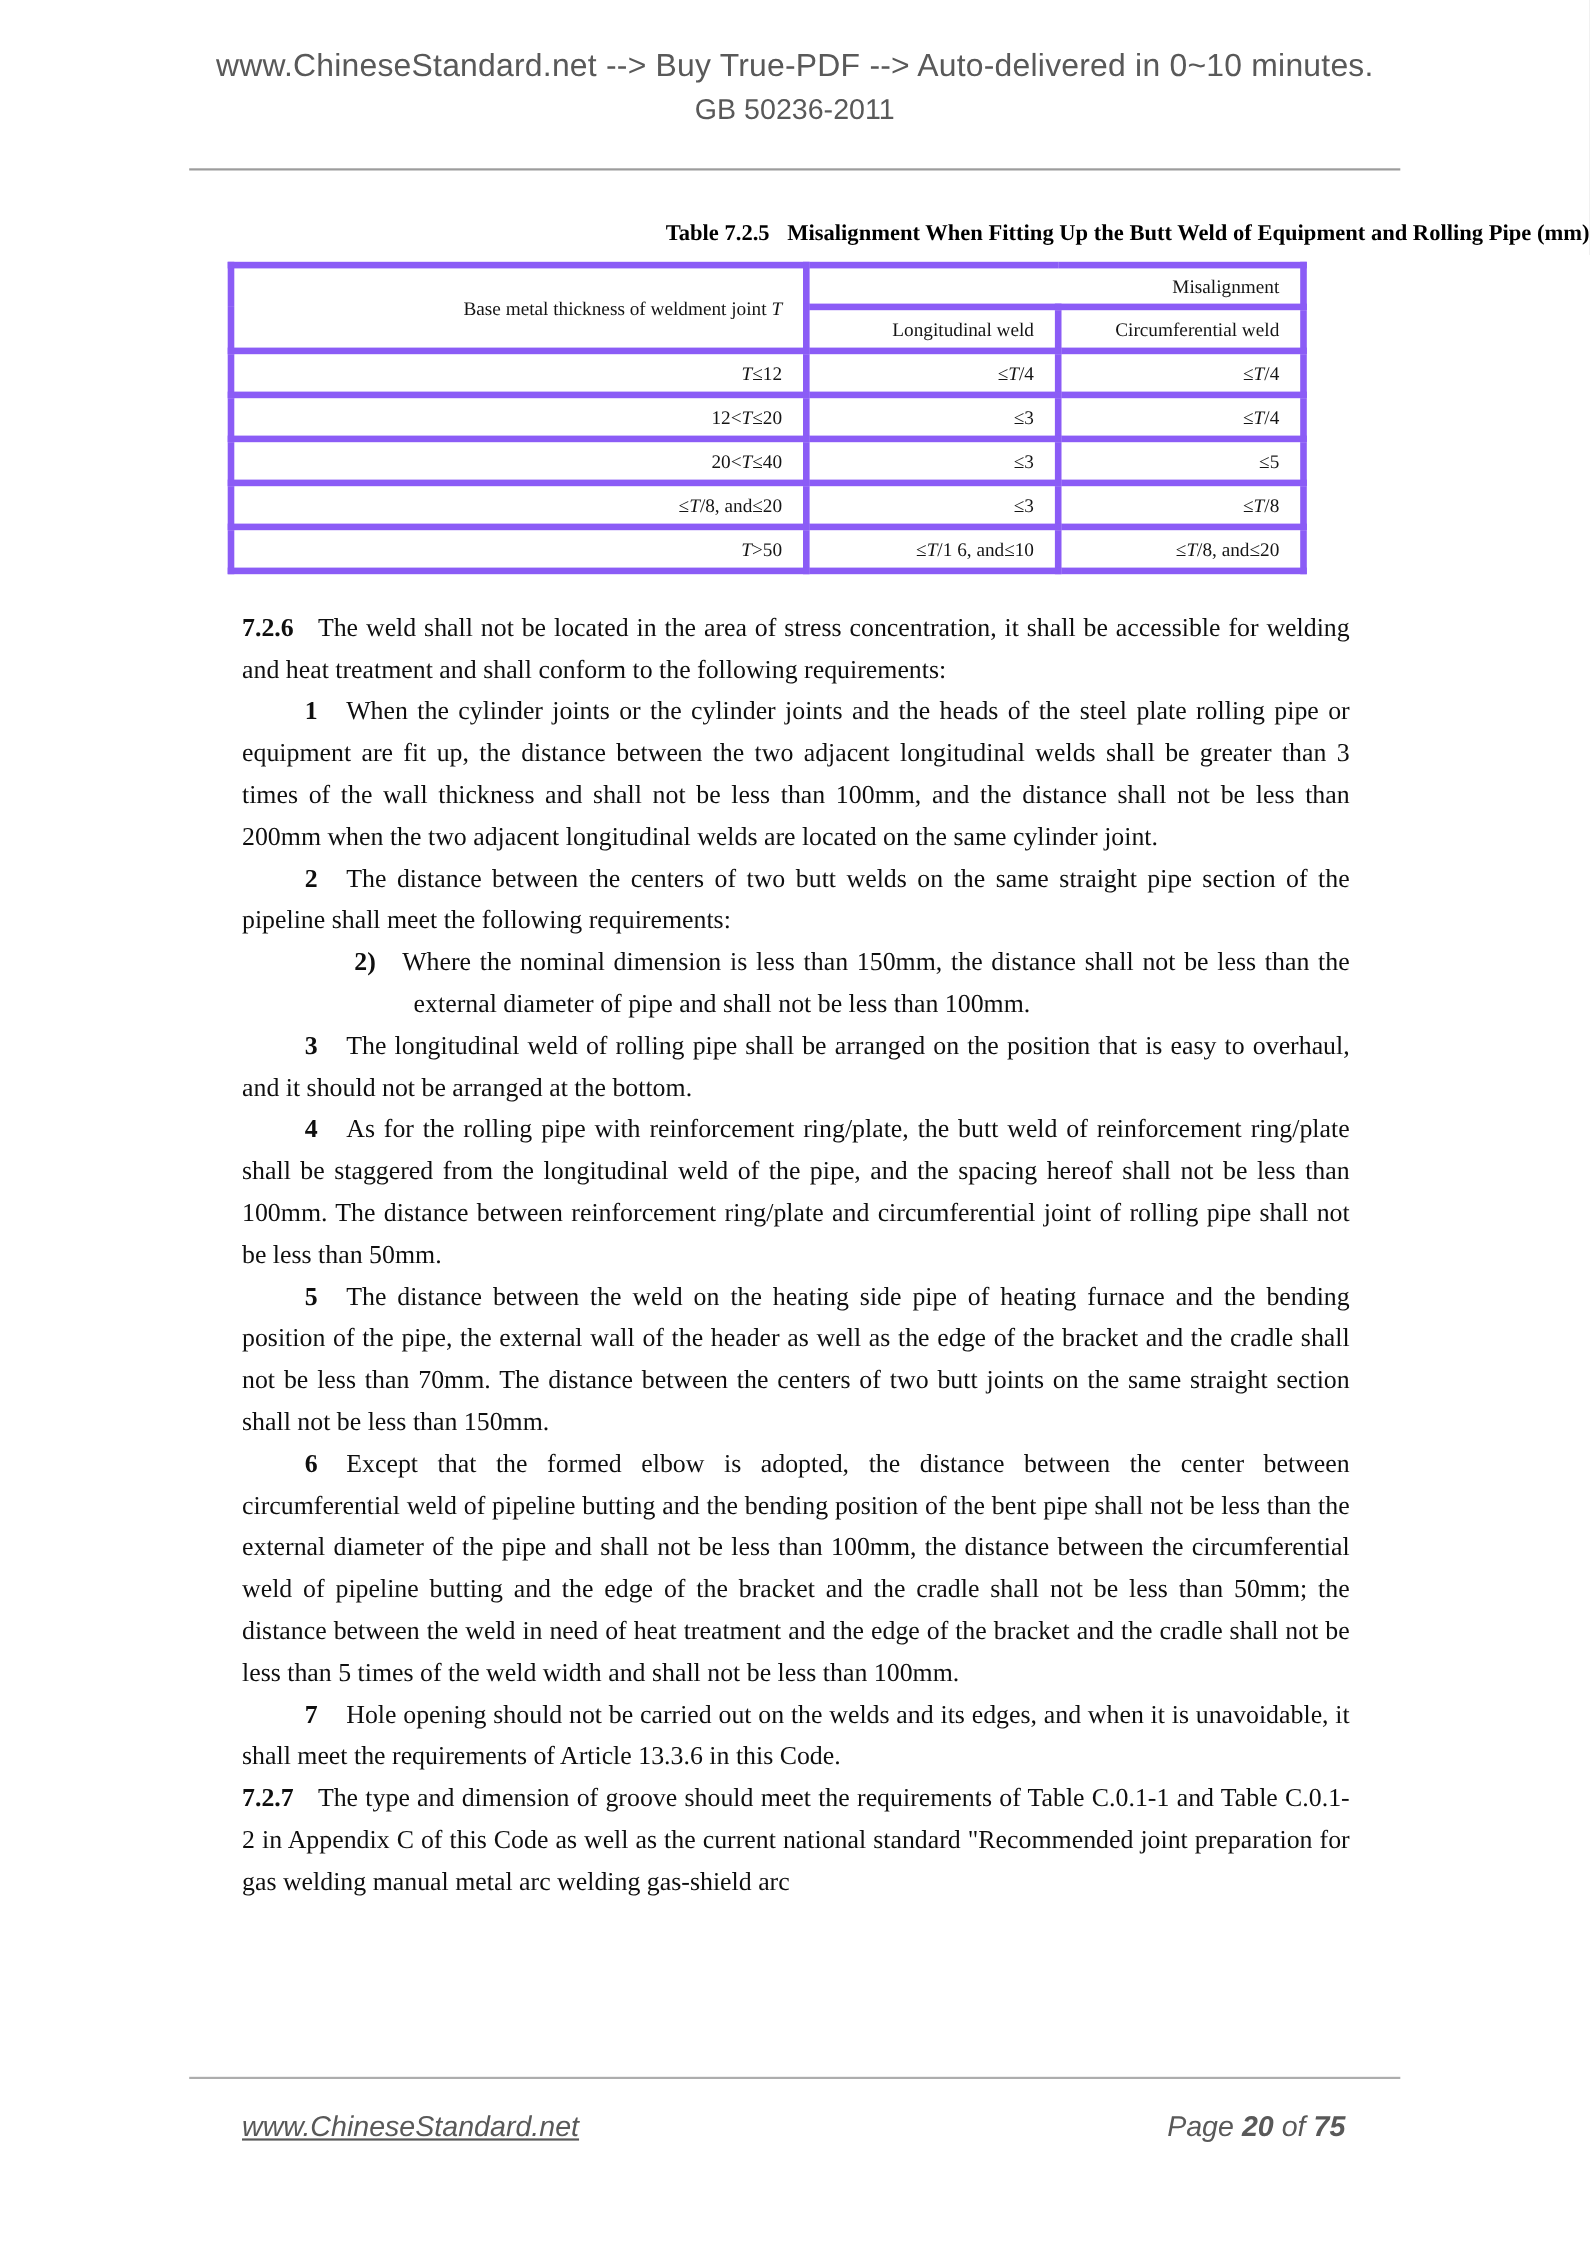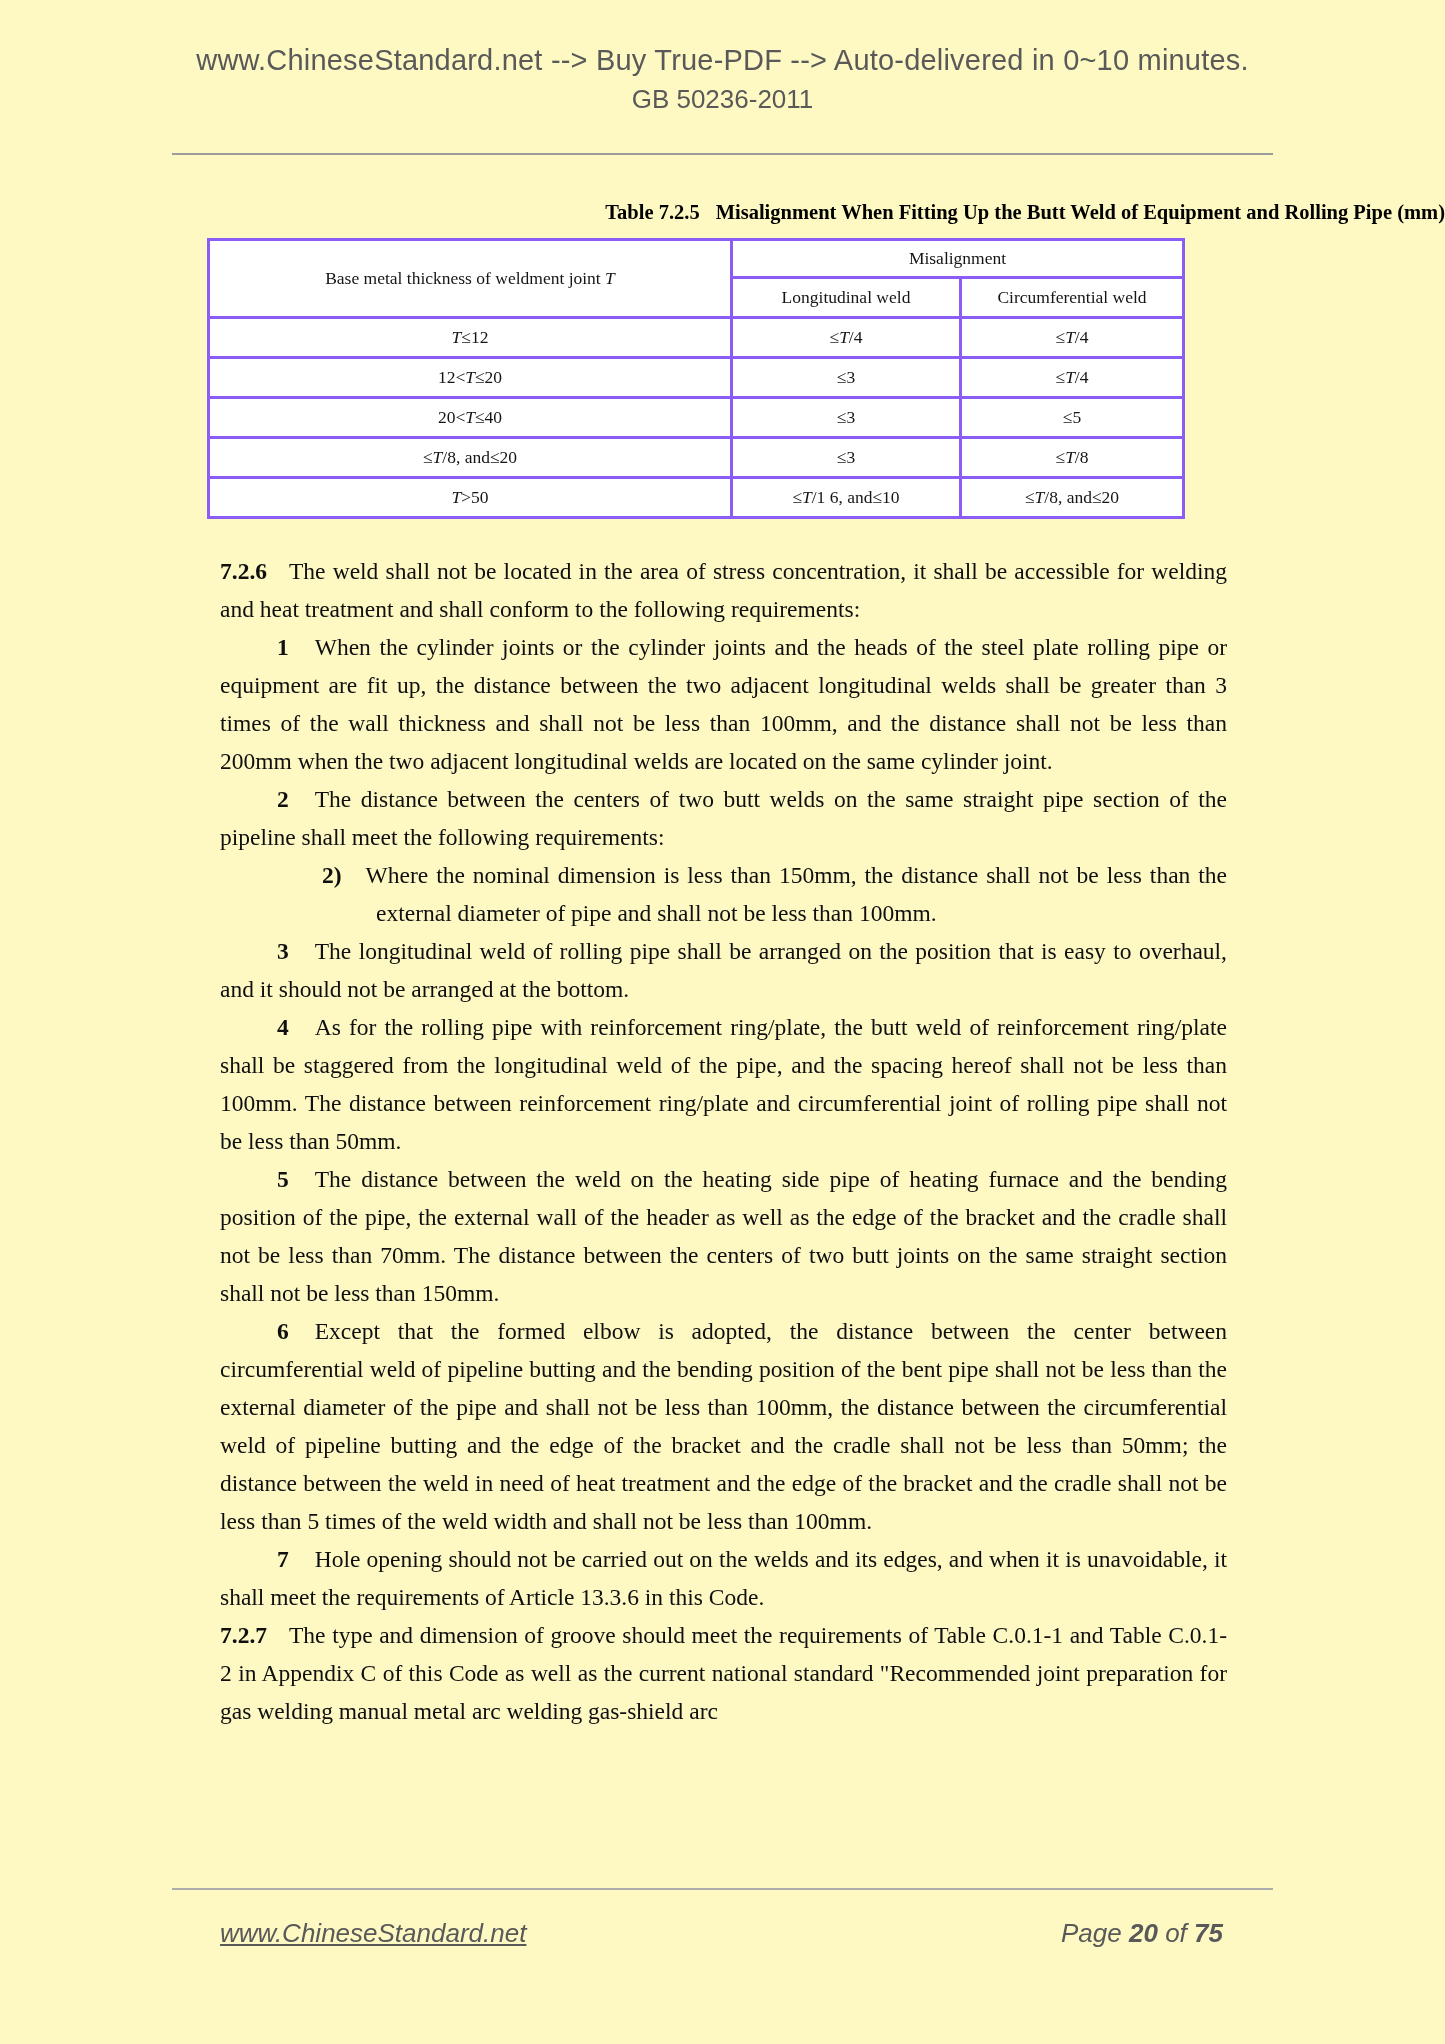--- a/index.html
+++ b/index.html
@@ -1,18 +1,18 @@
 <!DOCTYPE html>
 <html><head>
 <meta charset="utf-8">
 <style>
   html,body { margin:0; padding:0; background:#e8e8e8; }
   .page {
     position:relative; width:1445px; height:2044px; margin:0 auto;
-    background:#fef9c3; font-family:"Liberation Serif", serif; overflow:hidden;
+    background:#ffffff; font-family:"Liberation Serif", serif; overflow:hidden;
   }
   
   .pdf-header {
     position:absolute; top:44px; left:0; width:100%; text-align:center;
     font-family:"Liberation Sans", sans-serif; color:#595959;
   }
   .header-line1 { font-size:29px; letter-spacing:0.2px; }
   .header-line2 { font-size:26px; margin-top:7px; }
   
   .rule { position:absolute; left:172px; right:172px; height:0; border-top:2px solid #9c9c9c; }
@@ -25,21 +25,21 @@
   }
   .tt-label { margin-right:16px; }
   
   table.spec-table {
     position:absolute; left:207px; top:238px; width:975px;
     border-collapse:collapse; table-layout:fixed;
     font-size:17.5px; color:#151515; background:#fff;
     border:2px solid #2a2a2a;
   }
   table.spec-table td {
-    border:3px solid #8b5cf6; text-align:center; vertical-align:middle;
+    border:6px solid #8b5cf6; text-align:right; vertical-align:middle;
     padding:0 19px; overflow:hidden;
   }
   tr.hrow1 { height:38px; }
   tr.hrow2 { height:40px; }
   tr.drow  { height:40px; }
   
   .doc-body {
     position:absolute; left:220px; top:552px; width:1007px;
     font-size:23.5px; line-height:38px; text-align:justify;
     color:#0f0f0f;

